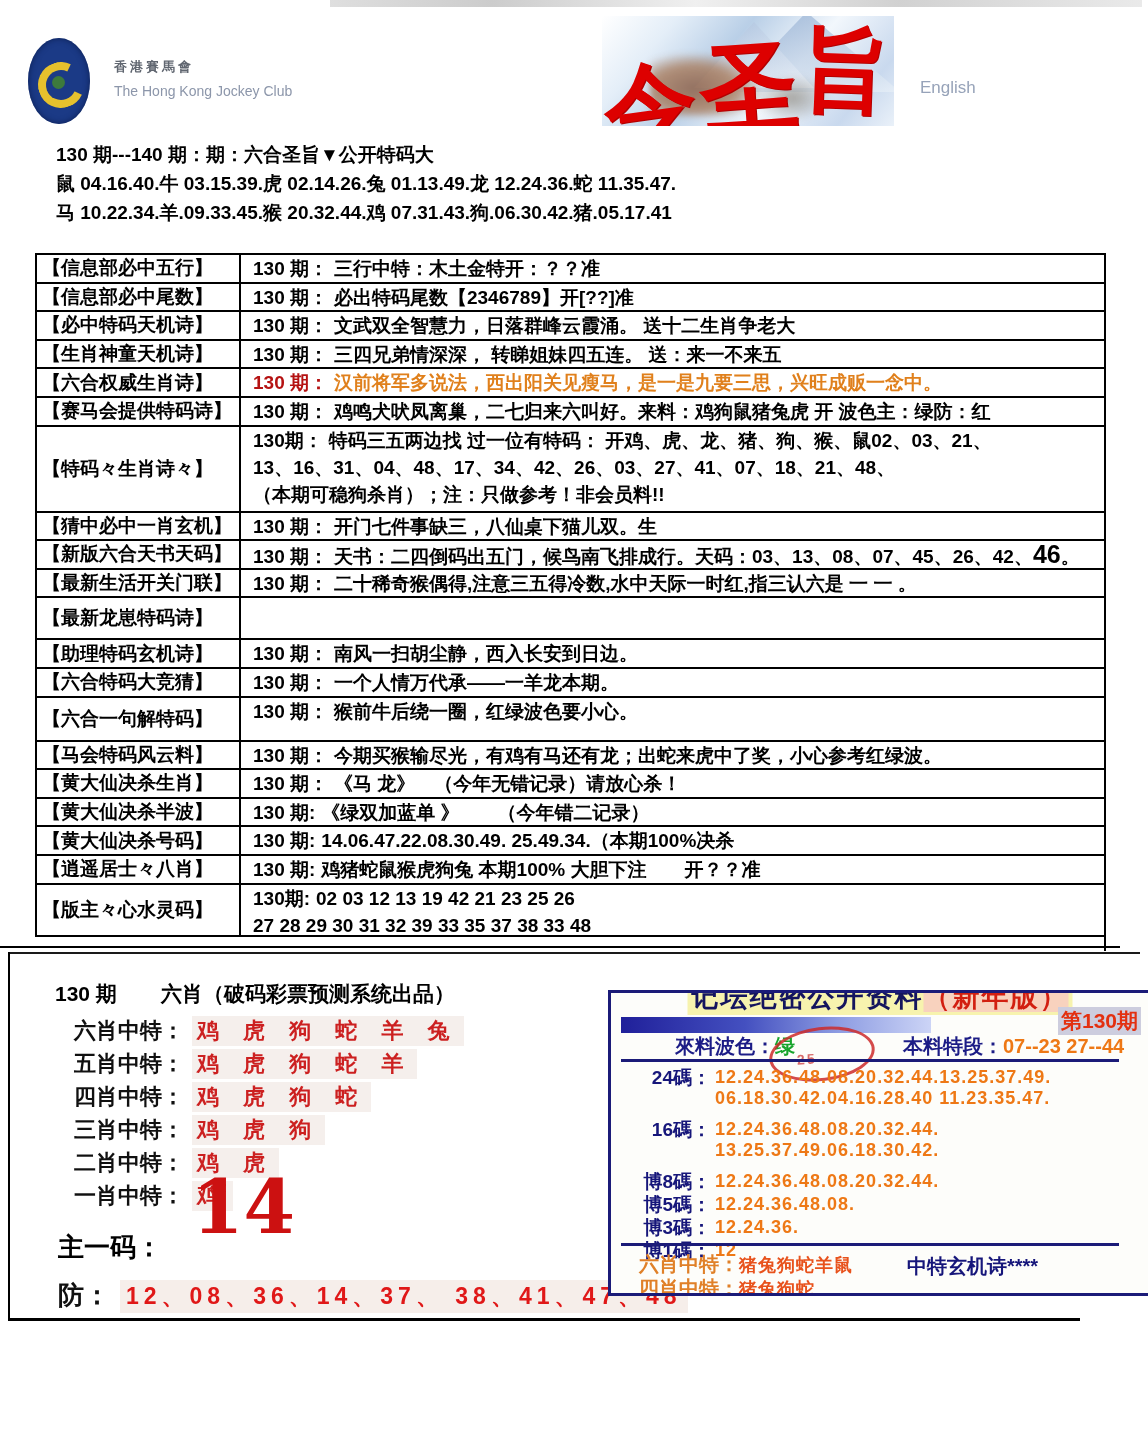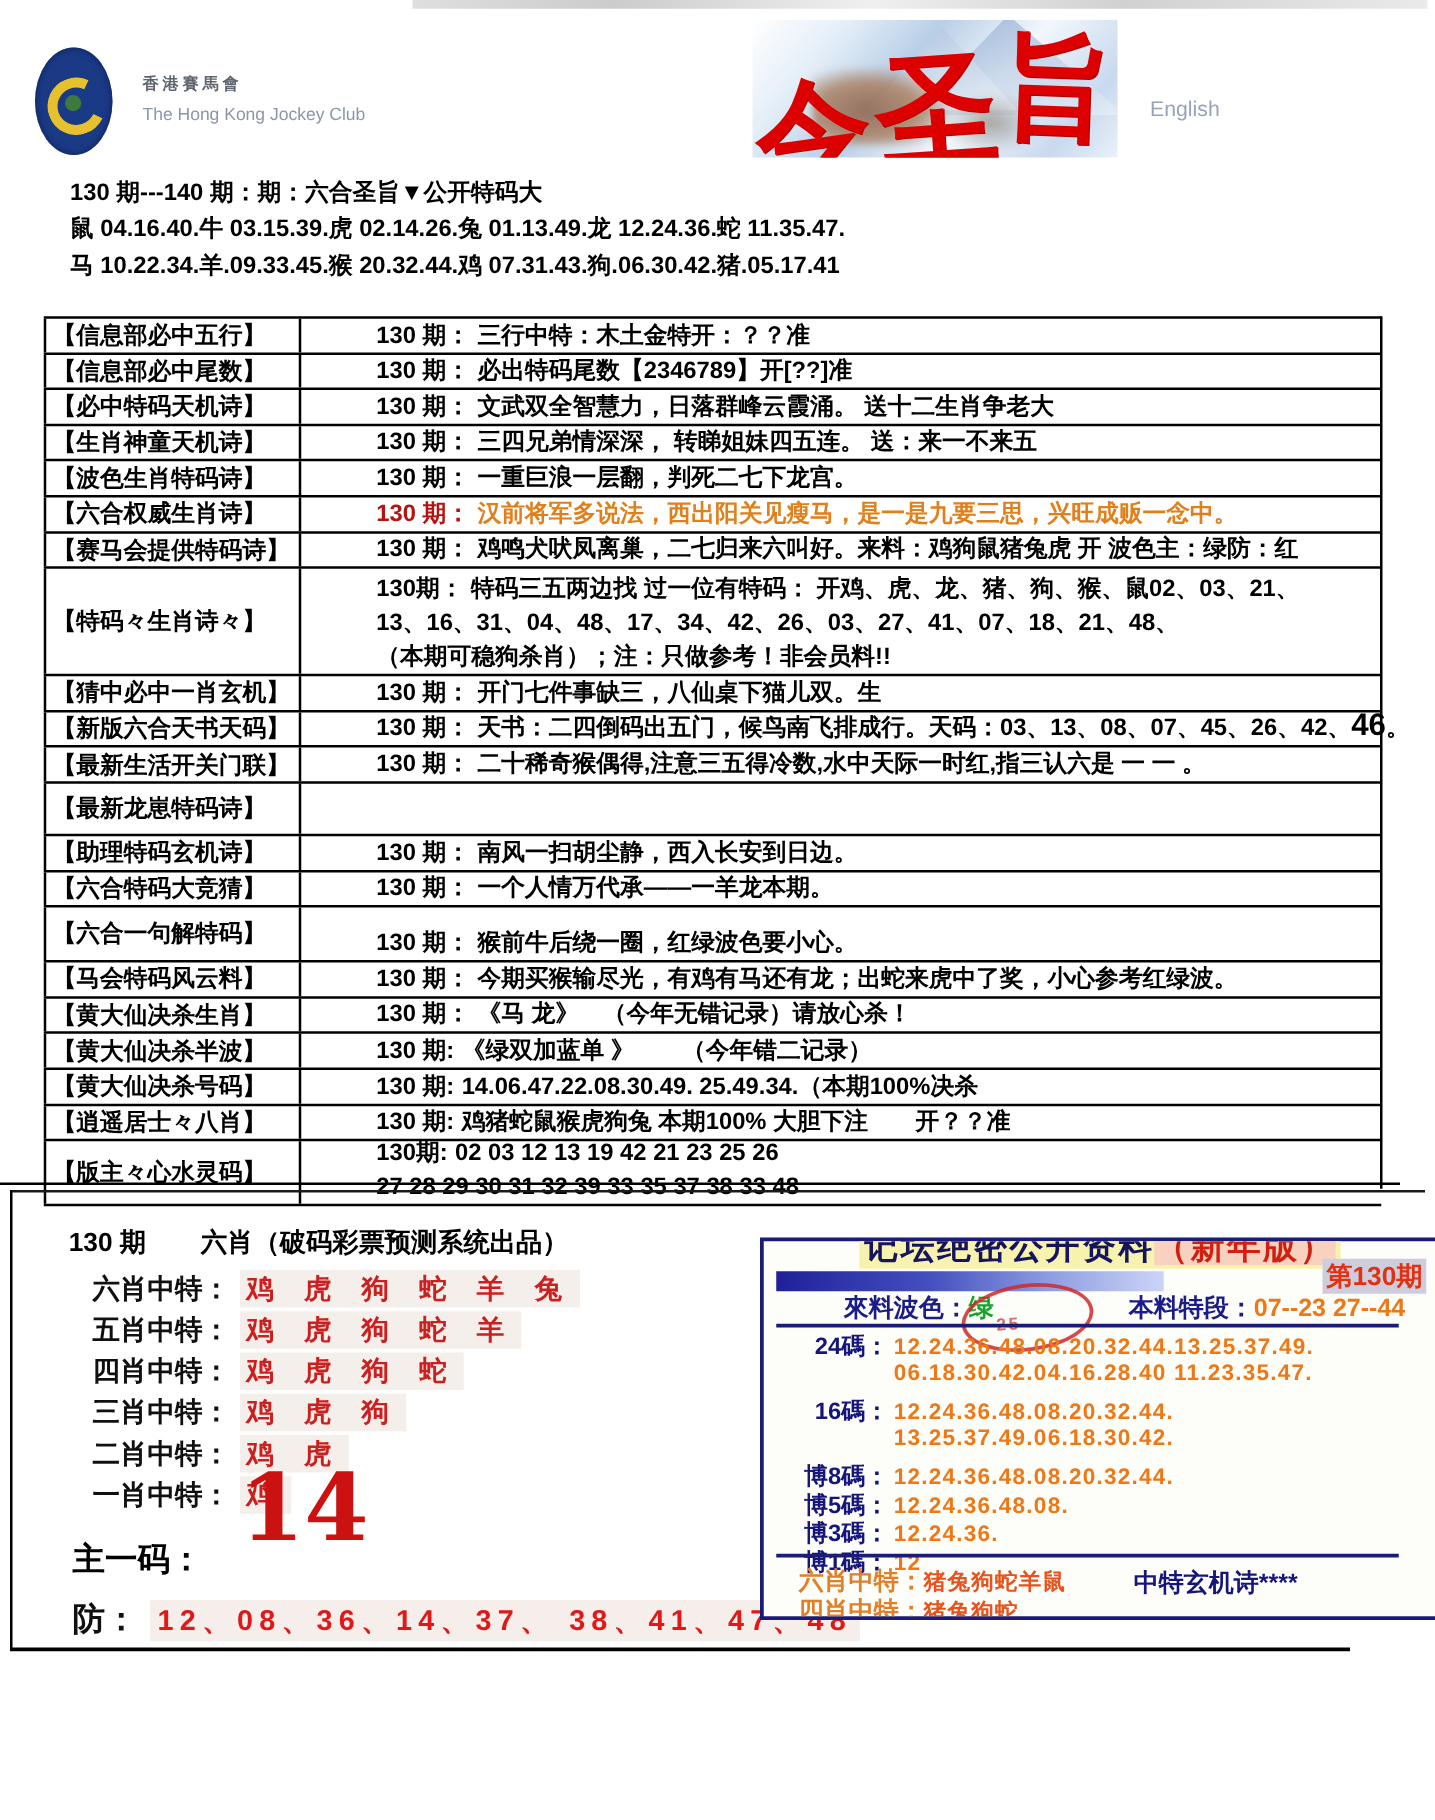--- a/index.html
+++ b/index.html
@@ -40,22 +40,22 @@
   .english{position:absolute;left:920px;top:78px;font-size:17px;color:#97a3b9;text-decoration:none;cursor:pointer;}
 
   
   .head-lines{position:absolute;left:56px;top:140px;font-weight:bold;font-size:19px;line-height:29px;color:#000;}
 
   
   #t-rows{position:absolute;left:35px;top:253px;width:1070px;border-top:2px solid #000;}
   .t-row{display:flex;border-bottom:2px solid #000;box-sizing:border-box;}
   .t-label{width:206px;flex:none;border-left:2px solid #000;border-right:2px solid #000;
     padding-left:5px;display:flex;align-items:center;font-size:19px;font-weight:bold;box-sizing:border-box;}
-  .t-content{flex:1;padding-left:12px;display:flex;flex-direction:column;justify-content:flex-end;
-    font-size:19px;font-weight:bold;margin-left:48px;}
+  .t-content{flex:1;padding-left:12px;display:flex;flex-direction:column;justify-content:flex-start;
+    font-size:19px;font-weight:bold;}
   .t-line{line-height:27px;white-space:nowrap;}
   .t-period{margin-right:6px;}
   .t-row.red .t-period{color:#b51212;}
   .t-row.red .t-text{color:#e0801c;}
   .big46{font-size:25px;}
   .vl-right{position:absolute;left:1104px;top:253px;width:2px;height:698px;background:#000;}
 
   
   .dline1{position:absolute;left:0;top:946px;width:1120px;height:2px;background:#000;}
   .dline2{position:absolute;left:8px;top:952px;width:1132px;height:2px;background:#1a1a1a;}
@@ -165,26 +165,20 @@
         <div class="t-content">
           <div class="t-line"><span class="t-period">130 期：</span><span class="t-text">文武双全智慧力，日落群峰云霞涌。 送十二生肖争老大</span></div>
         </div>
       </div>
       <div class="t-row" style="height: 28.6px;">
         <div class="t-label">【生肖神童天机诗】</div>
         <div class="t-content">
           <div class="t-line"><span class="t-period">130 期：</span><span class="t-text">三四兄弟情深深， 转睇姐妹四五连。 送：来一不来五</span></div>
         </div>
       </div>
-      <div class="t-row" style="height: 28.6px;">
-        <div class="t-label">【波色生肖特码诗】</div>
-        <div class="t-content">
-          <div class="t-line"><span class="t-period">130 期：</span><span class="t-text">一重巨浪一层翻，判死二七下龙宫。</span></div>
-        </div>
-      </div>
       <div class="t-row red" style="height: 28.6px;">
         <div class="t-label">【六合权威生肖诗】</div>
         <div class="t-content">
           <div class="t-line"><span class="t-period">130 期：</span><span class="t-text">汉前将军多说法，西出阳关见瘦马，是一是九要三思，兴旺成贩一念中。</span></div>
         </div>
       </div>
       <div class="t-row" style="height: 28.6px;">
         <div class="t-label">【赛马会提供特码诗】</div>
         <div class="t-content">
           <div class="t-line"><span class="t-period">130 期：</span><span class="t-text">鸡鸣犬吠凤离巢，二七归来六叫好。来料：鸡狗鼠猪兔虎 开 波色主：绿防：红</span></div>

